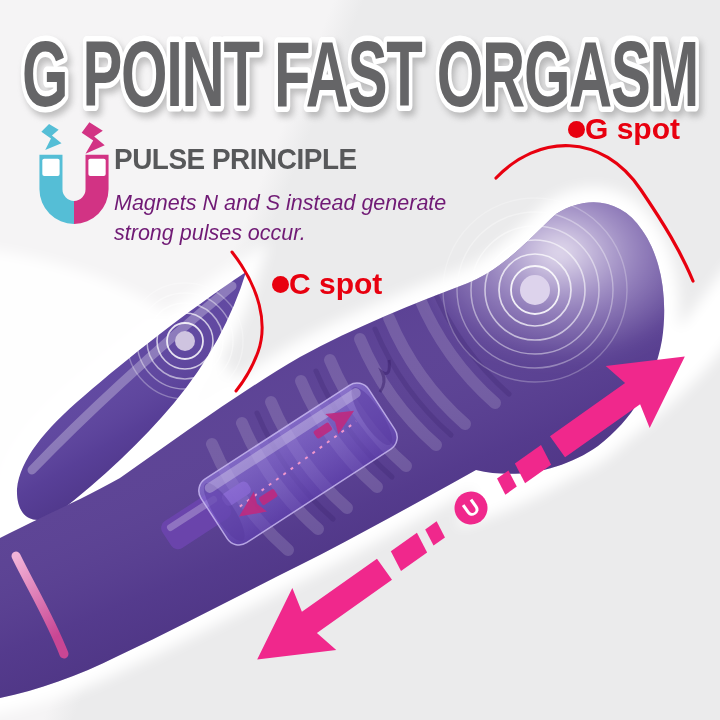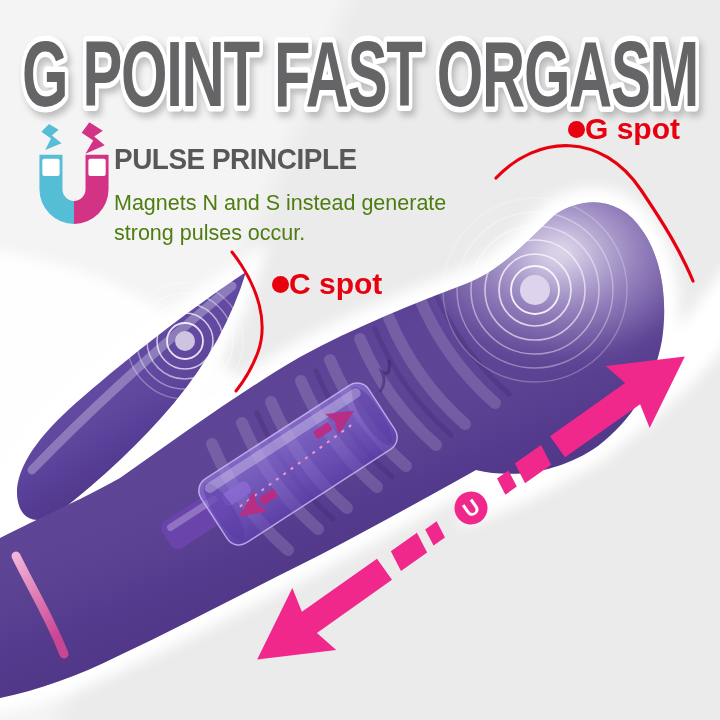--- a/index.html
+++ b/index.html
@@ -12,21 +12,21 @@
     position:absolute;inset:0;
     background:linear-gradient(112deg,#f5f4f5 0%,#f5f4f5 33%,#ebebec 36%,#ebebec 100%);
   }
   .title-wrap{position:absolute;left:0;top:14px;width:603px;height:110px;
     filter:drop-shadow(3px 5px 3px rgba(110,110,110,0.40));}
   .feature{position:absolute;left:114px;top:142px;width:350px;}
   .feature h2{
     margin:0;font-size:30px;font-weight:bold;color:#57585a;
     letter-spacing:-0.5px;transform:scaleX(0.93);transform-origin:left center;white-space:nowrap;
   }
-  .feature p{margin:12px 0 0 0;font-size:21.5px;line-height:30px;color:#4d7c0f;}
+  .feature p{margin:12px 0 0 0;font-size:21.5px;line-height:30px;color:#701a75;font-style:italic;}
   .feature p span{display:block;}
   .spot-label{
     position:absolute;display:flex;align-items:center;height:34px;
     color:#e8000f;font-weight:bold;font-size:30px;white-space:nowrap;
   }
   .spot-dot{width:17px;height:17px;border-radius:50%;background:#e8000f;flex:0 0 auto;}
   #g-label{left:568px;top:112px;}
   #c-label{left:272px;top:267px;justify-content:space-between;}
   .magnet{position:absolute;left:26px;top:120px;width:96px;height:108px;}
   svg{display:block;}

